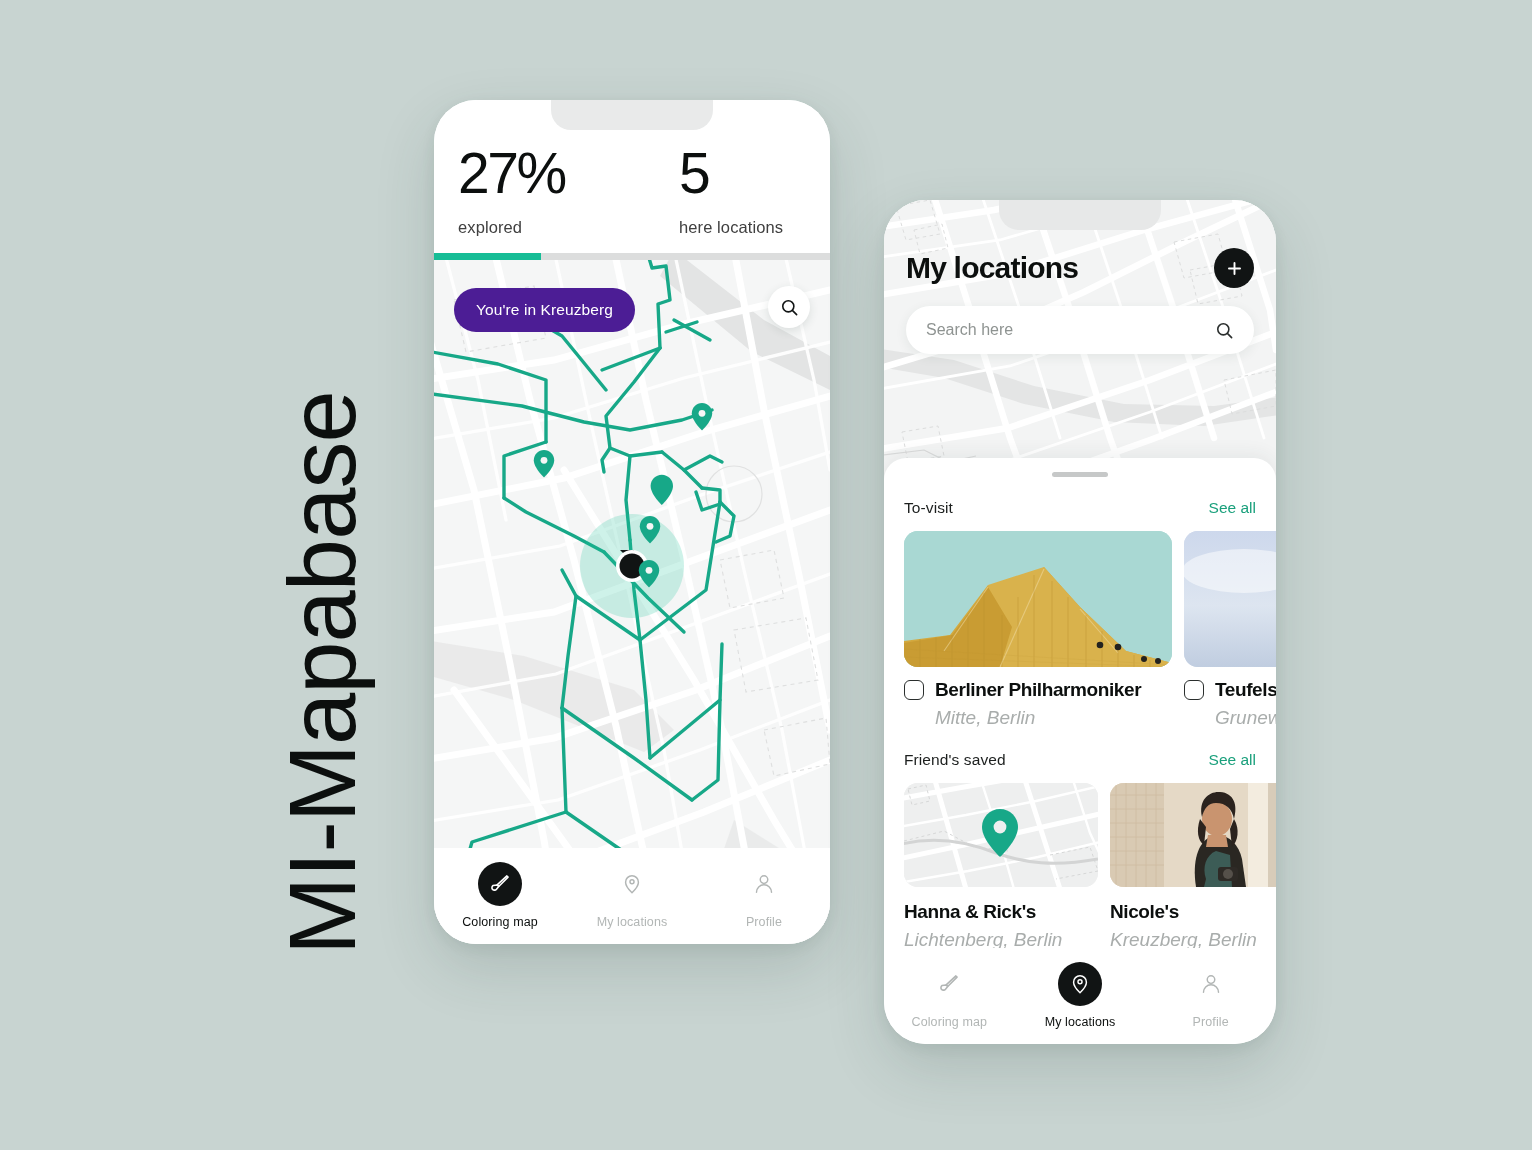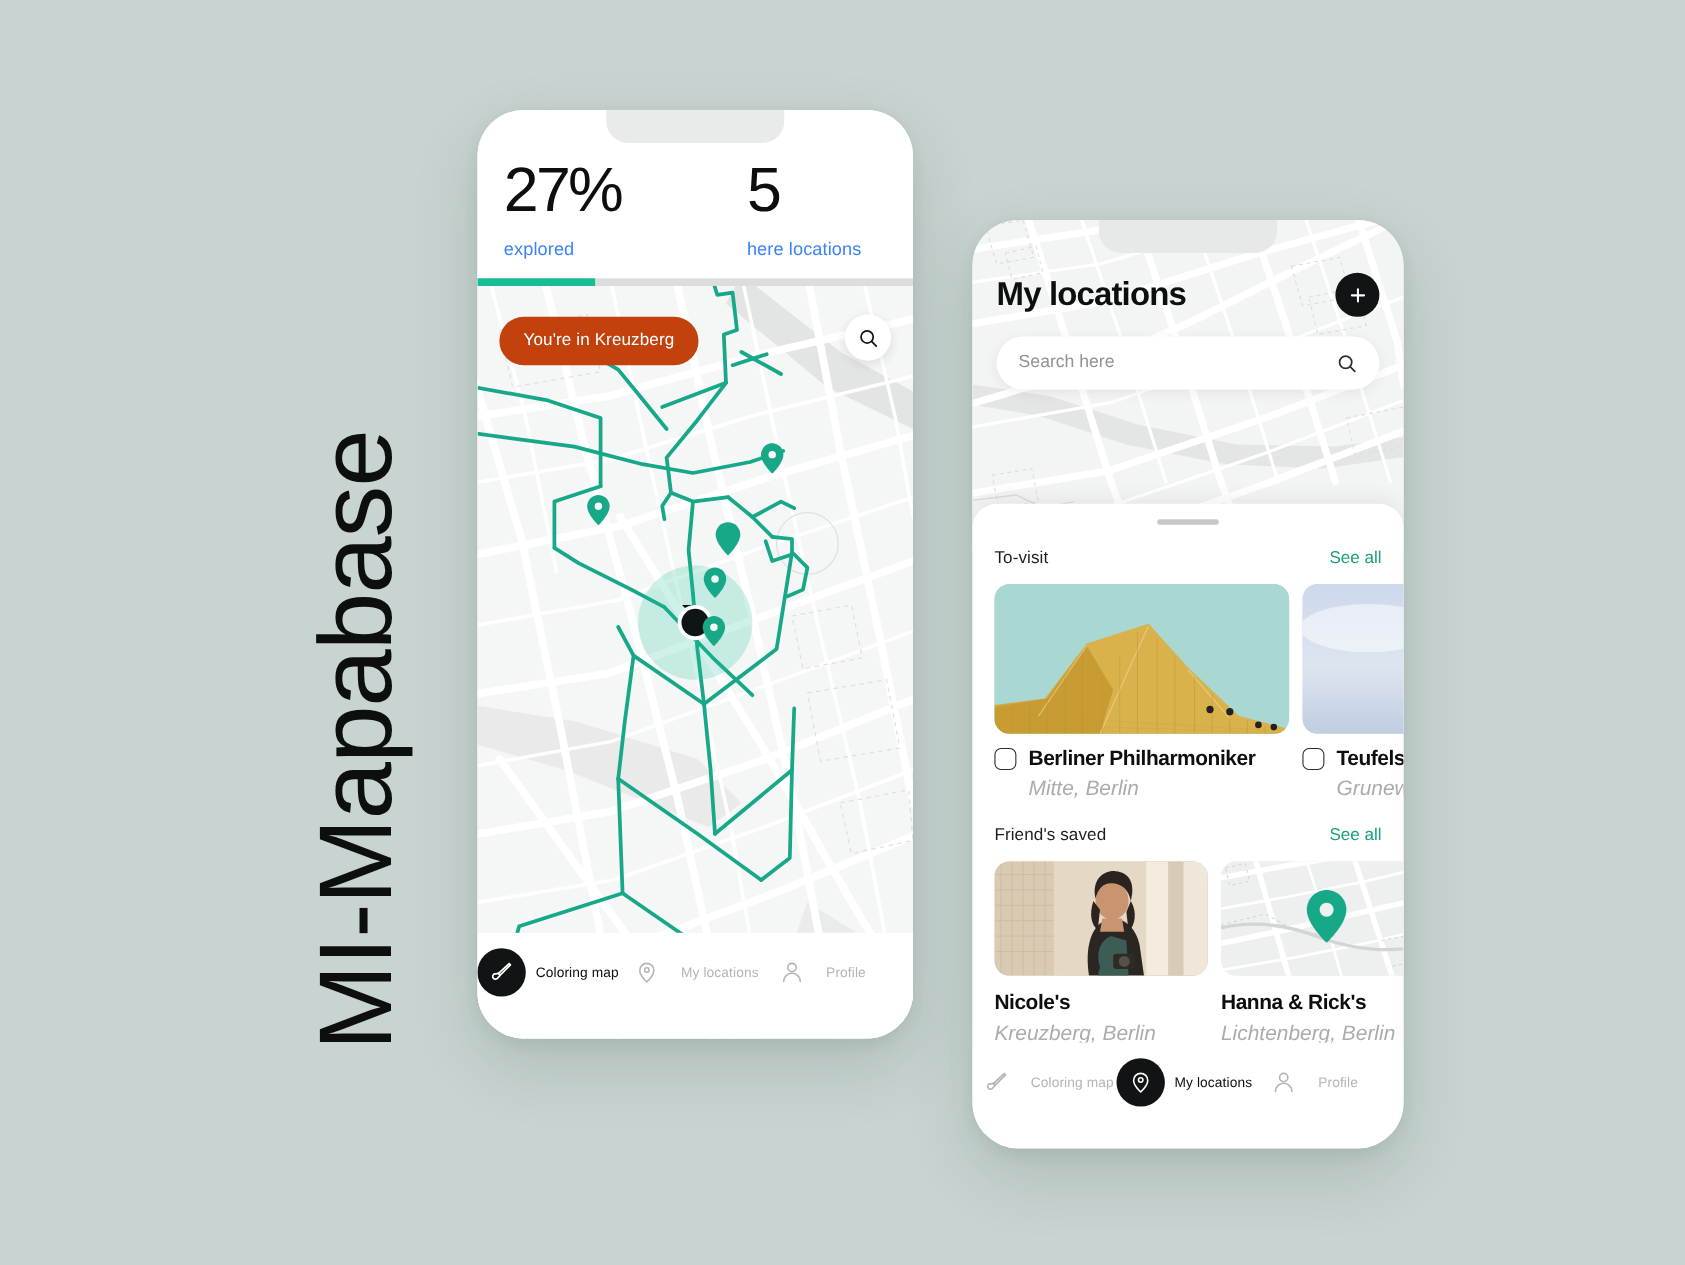--- a/index.html
+++ b/index.html
@@ -63,21 +63,21 @@
   .stat-value {
     font-size: 57px;
     font-weight: 400;
     letter-spacing: -2.5px;
     color: #0c0f0e;
     line-height: 1;
   }
   .stat-label {
     margin-top: 16px;
     font-size: 16.5px;
-    color: #3b82f6;
+    color: #404040;
     letter-spacing: .1px;
   }
   .progress-track {
     position: absolute;
     left: 0; bottom: 0;
     width: 100%; height: 7px;
     background: #dcdddd;
   }
   .progress-fill { height: 100%; background: #17bd96; }
 
@@ -88,21 +88,21 @@
     width: 100%;
     height: 704px;
     background: #f5f6f6;
     overflow: hidden;
   }
   .map-svg { position: absolute; inset: 0; width: 100%; height: 100%; }
 
   .place-pill {
     position: absolute;
     left: 20px; top: 28px;
-    background: #c2410c;
+    background: #4c1d95;
     color: #ffffff;
     font-size: 15.5px;
     padding: 13px 22px;
     border-radius: 40px;
     z-index: 12;
     letter-spacing: .1px;
     white-space: nowrap;
   }
   .map-search-btn {
     position: absolute;
@@ -125,21 +125,21 @@
     height: 96px;
     background: #ffffff;
     display: flex;
     align-items: flex-start;
     padding-top: 14px;
     z-index: 30;
   }
   .nav-item {
     flex: 1;
     display: flex;
-    flex-direction: row;
+    flex-direction: column;
     align-items: center;
     gap: 9px;
     cursor: pointer;
   }
   .nav-icon {
     width: 44px; height: 44px;
     display: flex; align-items: center; justify-content: center;
     border-radius: 50%;
   }
   .nav-item.active .nav-icon { background: #111414; }
@@ -622,20 +622,52 @@
       </div>
 
       <div class="section">
         <div class="section-head">
           <div class="section-title">Friend's saved</div>
           <div class="see-all">See all</div>
         </div>
         <div class="card-rail">
 
           <div class="card narrow">
+            <div class="card-img ph-minimap">
+              <svg width="100%" height="100%" viewBox="0 0 194 104" preserveAspectRatio="none">
+                <rect width="194" height="104" fill="#eeefef"></rect>
+                <g stroke="#ffffff" stroke-width="5" fill="none" stroke-linecap="round">
+                  <path d="M-6,16 L60,4 L130,-8 L200,-20"></path>
+                  <path d="M-6,76 L60,62 L130,46 L200,30"></path>
+                  <path d="M30,-6 L46,50 L62,106"></path>
+                  <path d="M120,-6 L138,50 L156,106"></path>
+                </g>
+                <g stroke="#ffffff" stroke-width="2.4" fill="none" stroke-linecap="round">
+                  <path d="M-6,44 L62,32 L132,18 L200,2"></path>
+                  <path d="M-6,100 L64,88 L134,74 L200,58"></path>
+                  <path d="M76,-6 L94,50 L110,106"></path>
+                  <path d="M168,-6 L186,50 L200,80"></path>
+                </g>
+                <g stroke="#d6d7d7" stroke-width="1" fill="none" stroke-dasharray="3 3">
+                  <path d="M4,6 L22,2 L26,18 L8,22 Z"></path>
+                  <path d="M146,72 L186,64 L194,88 L152,96"></path>
+                  <path d="M0,58 L40,48 L70,64 L104,68"></path>
+                </g>
+                <path d="M-6,62 C30,52 62,58 92,70 C120,80 150,84 194,76" stroke="#d3d4d4" stroke-width="3" fill="none"></path>
+                <g transform="translate(96,26)">
+                  <path d="M0,0 c-10,0 -18,8 -18,18 c0,13.5 18,30 18,30 s18,-16.5 18,-30 C18,8 10,0 0,0 z" fill="#17a888"></path>
+                  <circle cx="0" cy="18" r="6.4" fill="#eeefef"></circle>
+                </g>
+              </svg>
+            </div>
+            <div class="card-name plain" style="margin-top:14px;">Hanna &amp; Rick's</div>
+            <div class="card-sub plain">Lichtenberg, Berlin</div>
+          </div>
+
+          <div class="card narrow">
             <div class="card-img ph-nicole">
               <svg width="100%" height="100%" viewBox="0 0 194 104" preserveAspectRatio="none">
                 <rect width="194" height="104" fill="#e5d9c6"></rect>
                 <rect x="0" y="0" width="54" height="104" fill="#d9cab3"></rect>
                 <g stroke="#cbb89c" stroke-width=".8" opacity=".8">
                   <path d="M6,0 L6,104"></path>
                     <path d="M16,0 L16,104"></path>
                     <path d="M26,0 L26,104"></path>
                   <path d="M36,0 L36,104"></path>
                     <path d="M46,0 L46,104"></path>
@@ -657,52 +689,20 @@
                 <path d="M90,36 C86,48 88,58 94,62 L96,44 Z" fill="#2b231e"></path>
                 <path d="M124,36 C130,46 128,58 122,64 L120,46 Z" fill="#2b231e"></path>
                 <path d="M98,52 L116,52 L118,64 L96,64 Z" fill="#c9946f"></path>
                 <rect x="108" y="84" width="20" height="14" rx="3" fill="#2e2a26"></rect>
                 <circle cx="118" cy="91" r="5" fill="#55504a"></circle>
               </svg>
             </div>
             <div class="card-name plain" style="margin-top:14px;">Nicole's</div>
             <div class="card-sub plain">Kreuzberg, Berlin</div>
           </div>
-
-          <div class="card narrow">
-            <div class="card-img ph-minimap">
-              <svg width="100%" height="100%" viewBox="0 0 194 104" preserveAspectRatio="none">
-                <rect width="194" height="104" fill="#eeefef"></rect>
-                <g stroke="#ffffff" stroke-width="5" fill="none" stroke-linecap="round">
-                  <path d="M-6,16 L60,4 L130,-8 L200,-20"></path>
-                  <path d="M-6,76 L60,62 L130,46 L200,30"></path>
-                  <path d="M30,-6 L46,50 L62,106"></path>
-                  <path d="M120,-6 L138,50 L156,106"></path>
-                </g>
-                <g stroke="#ffffff" stroke-width="2.4" fill="none" stroke-linecap="round">
-                  <path d="M-6,44 L62,32 L132,18 L200,2"></path>
-                  <path d="M-6,100 L64,88 L134,74 L200,58"></path>
-                  <path d="M76,-6 L94,50 L110,106"></path>
-                  <path d="M168,-6 L186,50 L200,80"></path>
-                </g>
-                <g stroke="#d6d7d7" stroke-width="1" fill="none" stroke-dasharray="3 3">
-                  <path d="M4,6 L22,2 L26,18 L8,22 Z"></path>
-                  <path d="M146,72 L186,64 L194,88 L152,96"></path>
-                  <path d="M0,58 L40,48 L70,64 L104,68"></path>
-                </g>
-                <path d="M-6,62 C30,52 62,58 92,70 C120,80 150,84 194,76" stroke="#d3d4d4" stroke-width="3" fill="none"></path>
-                <g transform="translate(96,26)">
-                  <path d="M0,0 c-10,0 -18,8 -18,18 c0,13.5 18,30 18,30 s18,-16.5 18,-30 C18,8 10,0 0,0 z" fill="#17a888"></path>
-                  <circle cx="0" cy="18" r="6.4" fill="#eeefef"></circle>
-                </g>
-              </svg>
-            </div>
-            <div class="card-name plain" style="margin-top:14px;">Hanna &amp; Rick's</div>
-            <div class="card-sub plain">Lichtenberg, Berlin</div>
-          </div>
         </div>
       </div>
     </div>
 
     <div class="bottom-nav">
       <div class="nav-item">
         <div class="nav-icon">
           <svg width="22" height="22" viewBox="0 0 24 24" fill="none" stroke="#b2b6b5" stroke-width="1.7" stroke-linecap="round" stroke-linejoin="round">
             <path d="M19.5 3.2 L20.8 4.5 L10.6 14.7 L8.9 13 Z"></path>
             <path d="M8.9 13 L10.6 14.7 L8.2 17.6 C7.1 18.9 5.1 19.1 3.9 17.9 C2.8 16.8 3 14.8 4.3 13.7 Z"></path>

